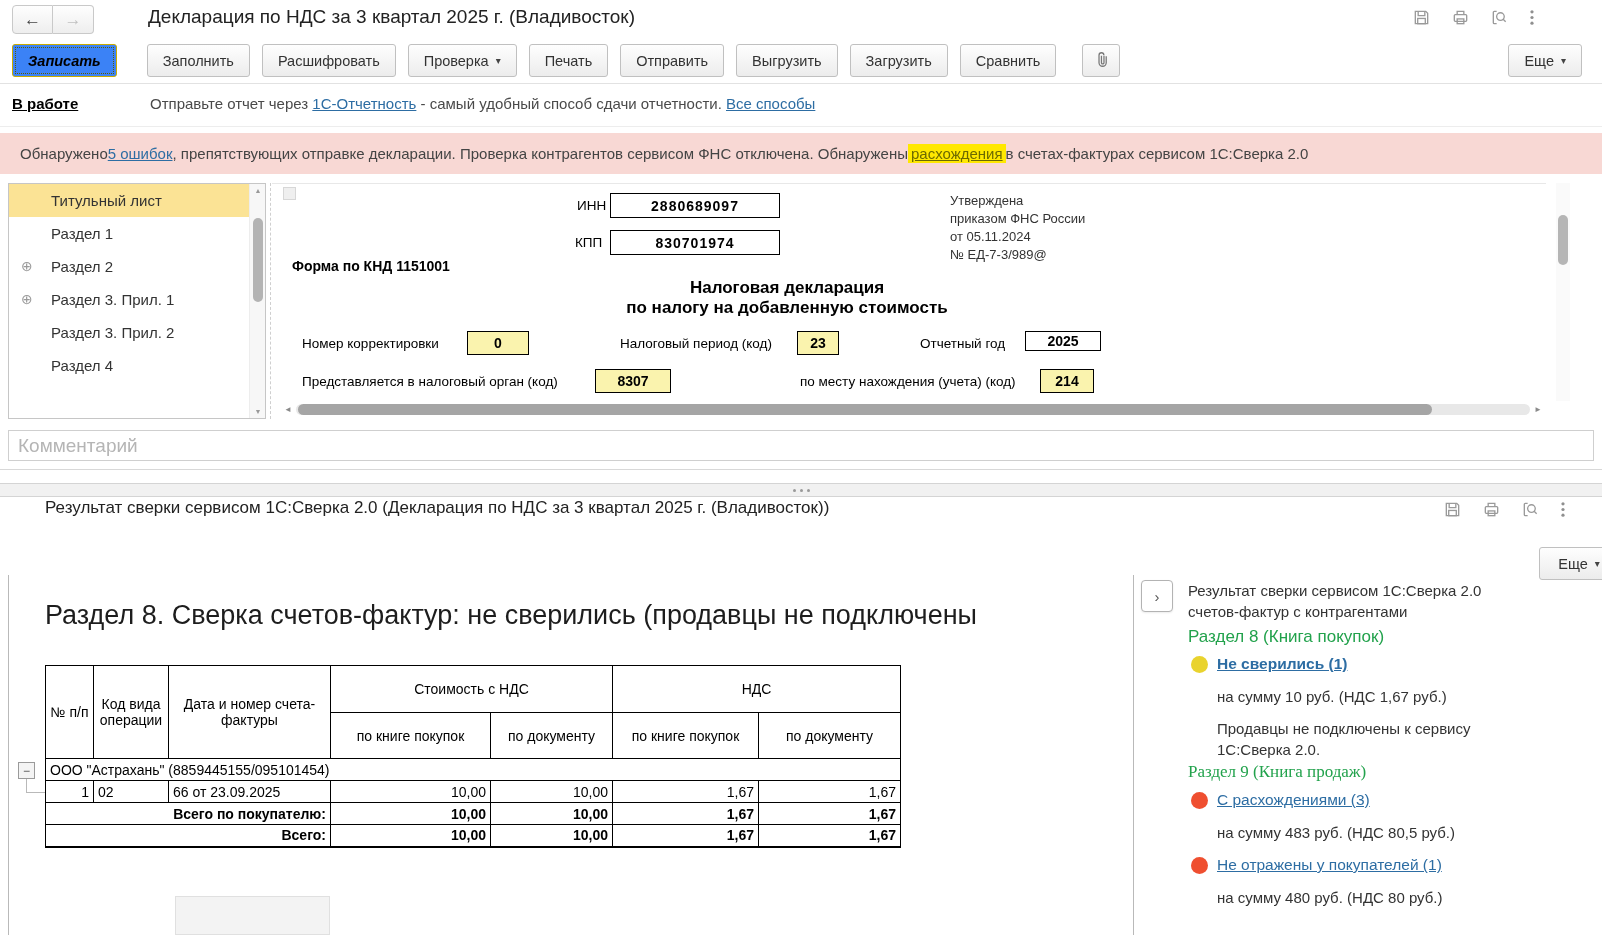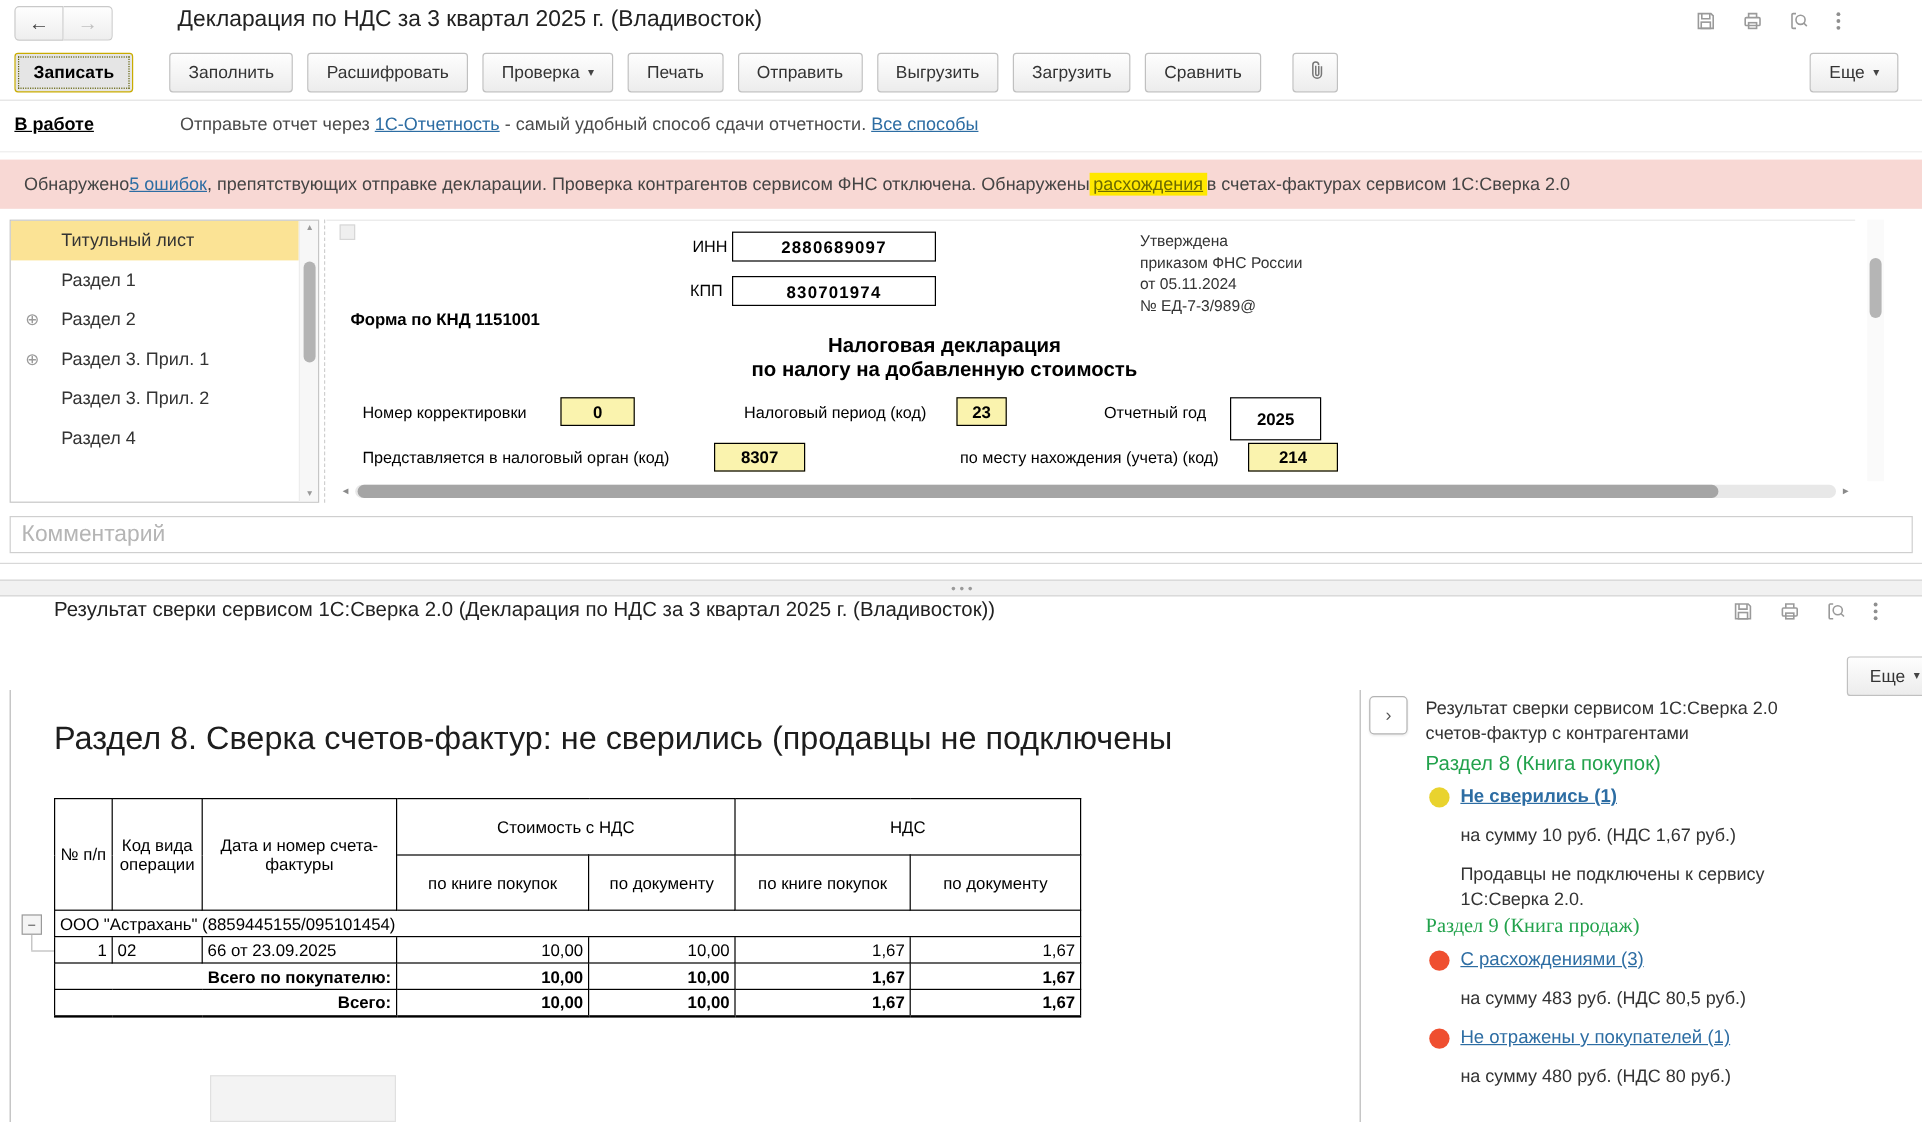--- a/index.html
+++ b/index.html
@@ -16,22 +16,22 @@
   .navbtn.fwd{ border-radius:0 4px 4px 0; color:#c0c0c0; border-left:none; }
   .w1-title{ position:absolute; left:148px; top:6px; font-size:19px; color:#222; white-space:nowrap; }
   .hicons{ position:absolute; top:8px; display:flex; gap:20px; align-items:center; }
   .hicons svg{ display:block; }
   
   .toolbar{ position:absolute; left:12px; top:44px; right:0; height:33px; display:flex; align-items:center; }
   .btn{ height:33px; padding:0 15px; background:linear-gradient(#fefefe,#ececec);
     border:1px solid #c0c0c0; border-radius:3px; font-size:14.5px; color:#333;
     display:inline-flex; align-items:center; justify-content:center; white-space:nowrap; margin-right:12px;
     font-family:inherit; }
-  .btn-yellow{ background:#e5e5e5; border:1px solid #c9ac00; font-weight:bold; color:#000;
-    outline:1px dotted #5c5c00; outline-offset:-4px; }
+  .btn-yellow{ background:#3b82f6; border:1px solid #c9ac00; font-weight:bold; color:#000;
+    outline:1px dotted #5c5c00; outline-offset:-4px;font-style:italic; }
   .arrow-down{ font-size:10px; color:#444; margin-left:7px; }
   .btn-more1{ position:absolute; right:8px; top:0; }
   .sep1{ position:absolute; left:0; right:0; top:83px; height:1px; background:#e2e2e2; }
   
   .status-row{ position:absolute; left:12px; top:95px; right:0; font-size:15px; white-space:nowrap; }
   .state-link{ font-weight:600; color:#000; text-decoration:underline; }
   .status-msg{ position:absolute; left:138px; top:0; color:#4a4a4a; }
   a.blue, .blue{ color:#2d6da3; text-decoration:underline; cursor:pointer; }
   .sep2{ position:absolute; left:0; right:0; top:126px; height:1px; background:#ededed; }
   
@@ -254,27 +254,27 @@
       <div>по налогу на добавленную стоимость</div>
     </div>
 
     <div class="flabel" style="left:30px; top:152px;">Номер корректировки</div>
     <div class="fbox yellow" style="left:195px; top:147px; width:62px; height:24px;">0</div>
 
     <div class="flabel" style="left:348px; top:152px;text-align:right;">Налоговый период (код)</div>
     <div class="fbox yellow" style="left:525px; top:147px; width:42px; height:24px;">23</div>
 
     <div class="flabel" style="left:648px; top:152px;">Отчетный год</div>
-    <div class="fbox" style="left:753px; top:147px; width:76px; height:36px;">2025</div>
+    <div class="fbox" style="left:753px; top:147px; width:76px; height:20px;">2025</div>
 
     <div class="flabel" style="left:30px; top:190px;">Представляется в налоговый орган (код)</div>
     <div class="fbox yellow" style="left:323px; top:185px; width:76px; height:24px;">8307</div>
 
     <div class="flabel" style="left:528px; top:190px;">по месту нахождения (учета) (код)</div>
-    <div class="fbox yellow" style="left:768px; top:185px; width:75px; height:24px;">214</div>
+    <div class="fbox yellow" style="left:768px; top:185px; width:54px; height:24px;">214</div>
   </div>
 
   <div class="vscroll">
     <div class="vthumb"></div>
   </div>
   <div class="hscroll">
     <span class="hs-arr" style="left:2px;">◄</span>
     <div class="hs-track"></div>
     <div class="hs-thumb"></div>
     <span class="hs-arr" style="right:2px;">►</span>

